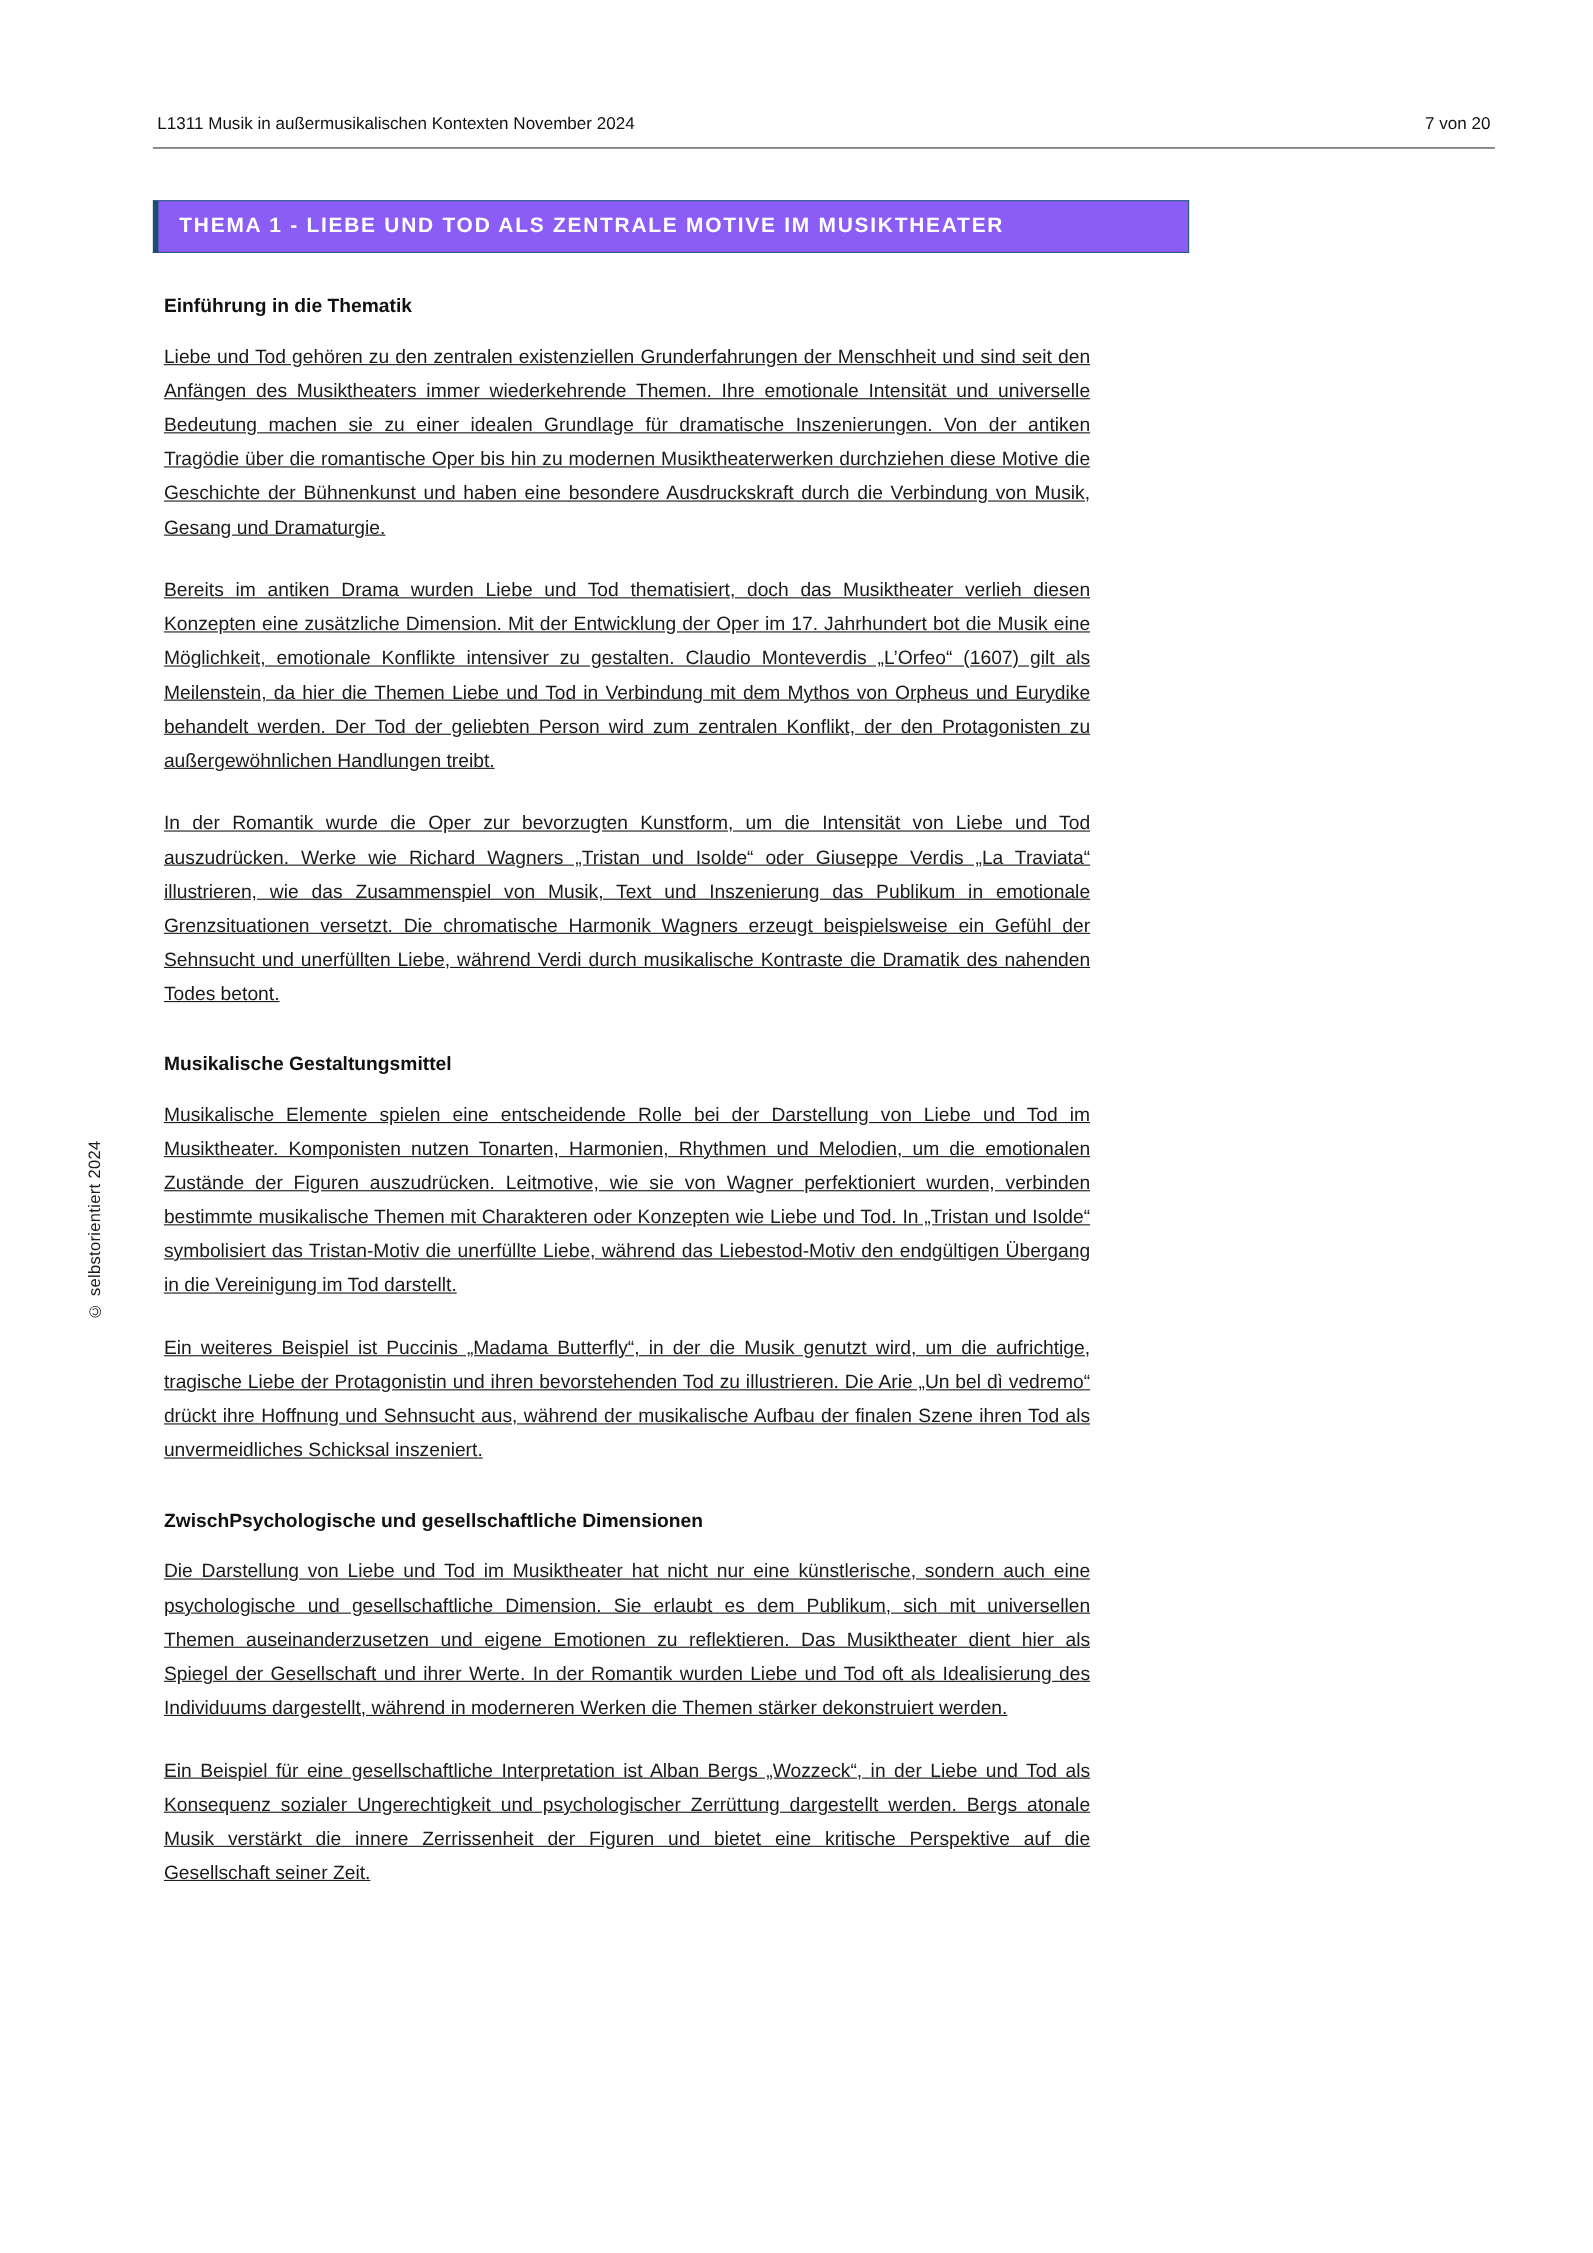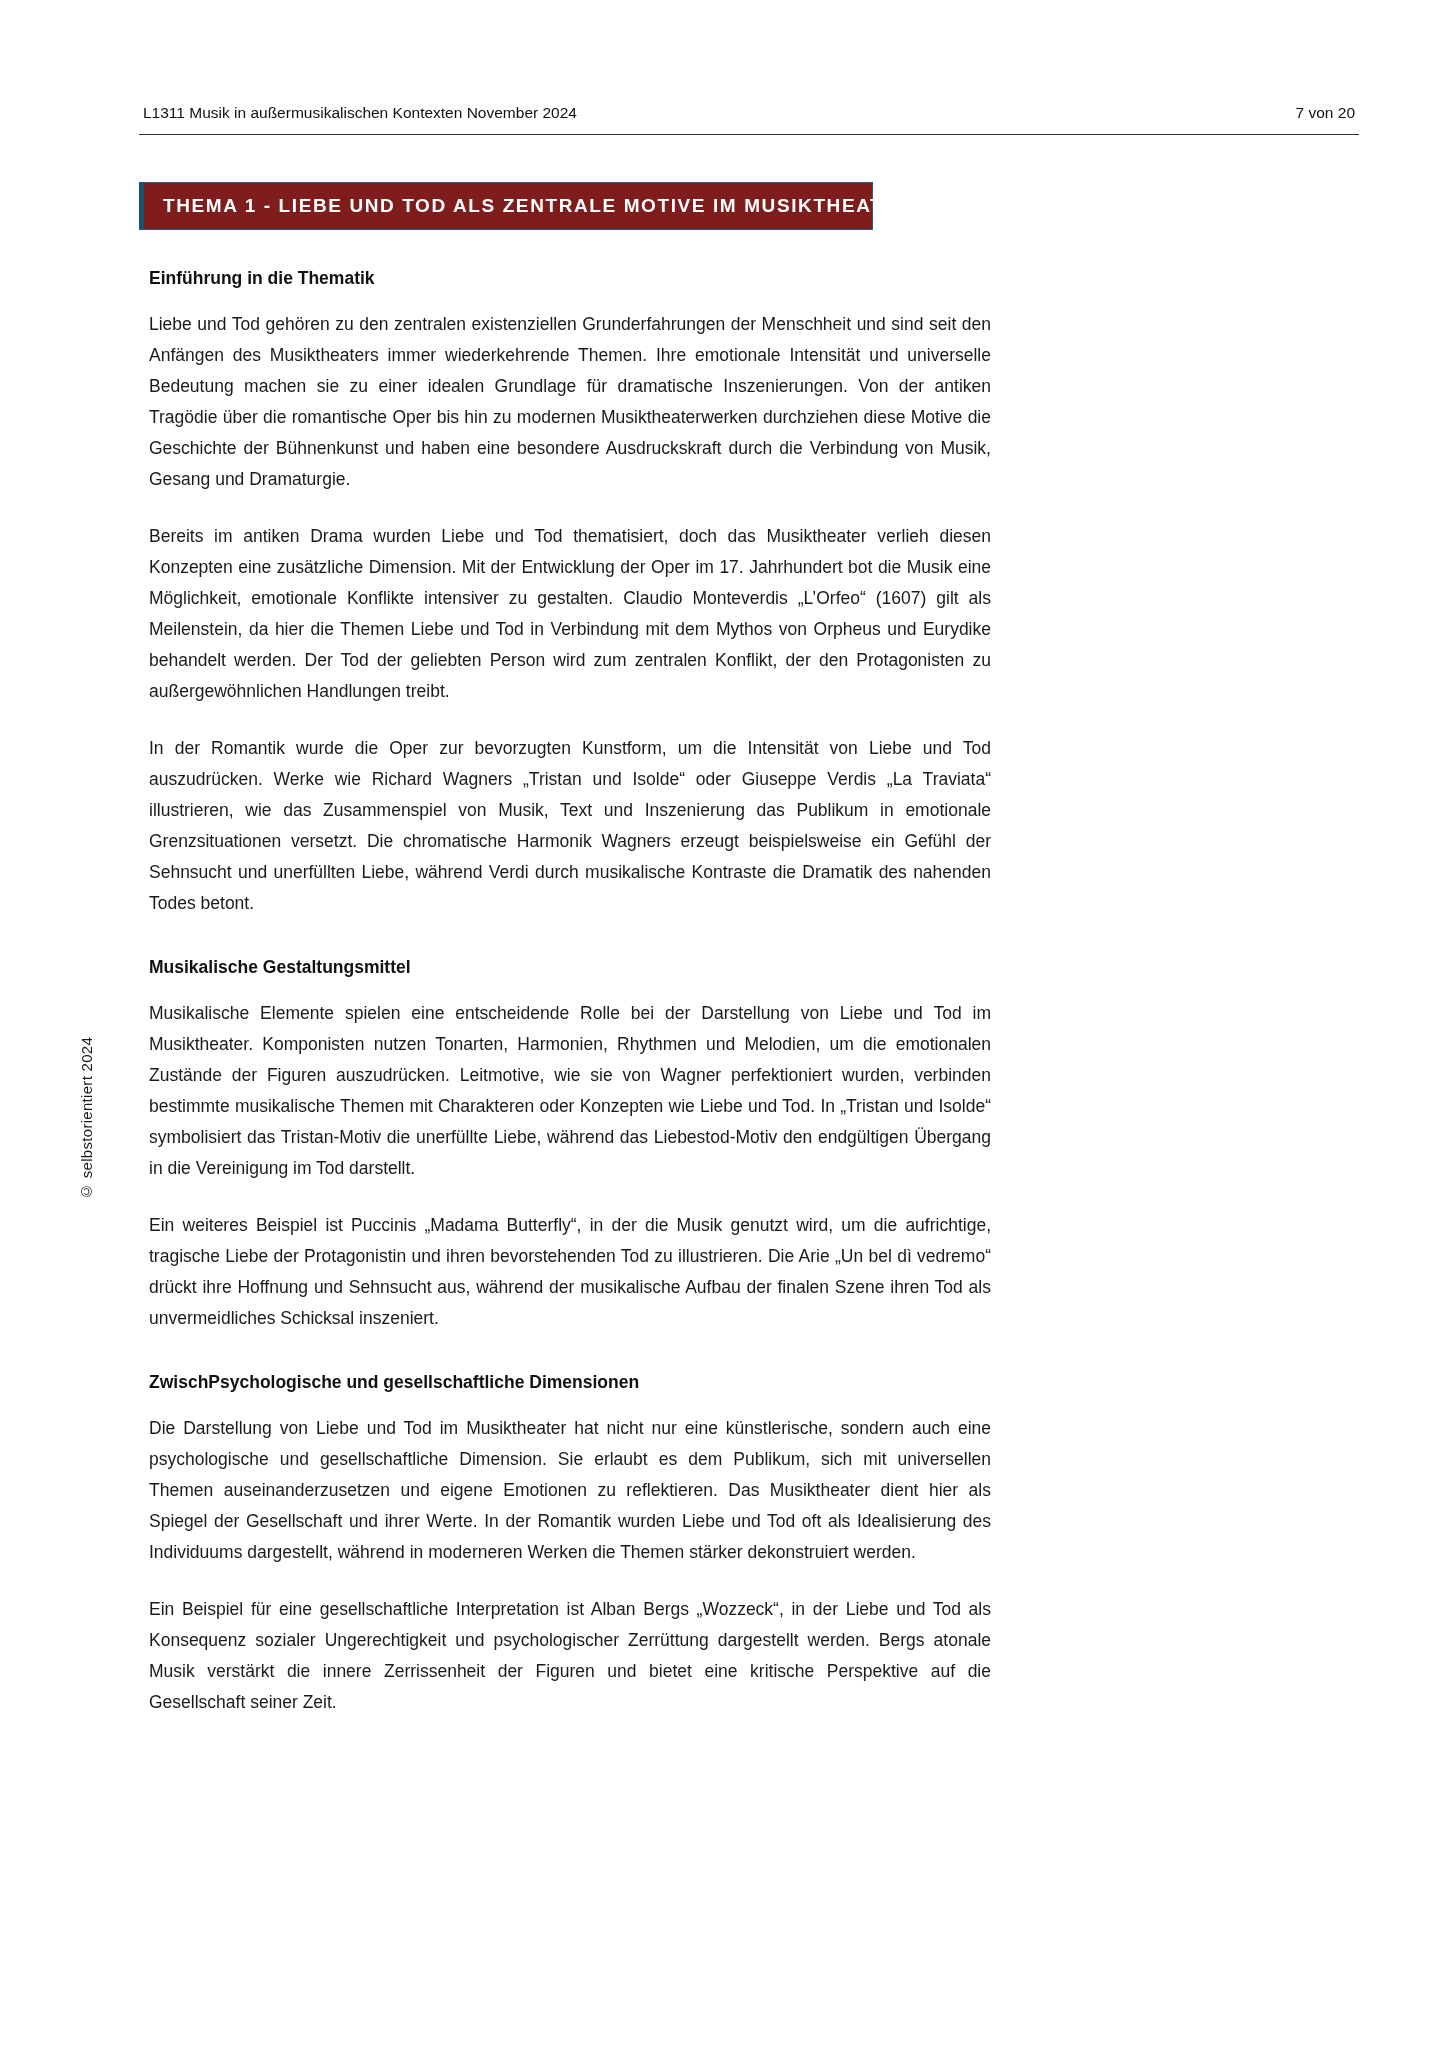--- a/index.html
+++ b/index.html
@@ -27,23 +27,23 @@
     position: absolute;
     top: 122px;
     left: 127px;
     right: 93px;
     border-top: 1.5px solid #2f2f2f;
   }
   .banner {
     position: absolute;
     top: 170px;
     left: 127px;
-    width: 734px;
+    width: 942px;
     height: 48px;
-    background: #7f1d1d;
+    background: #8b5cf6;
     border: 1px solid #255e80;
     border-left: 5px solid #1c4f6e;
     display: flex;
     align-items: center;
     padding-left: 15px;
   }
   .banner-title {
     color: #ffffff;
     font-weight: bold;
     font-size: 19px;
@@ -62,20 +62,21 @@
     margin-top: 38px;
     margin-bottom: 20px;
     color: #111;
   }
   .content p {
     font-size: 17.5px;
     line-height: 31px;
     text-align: justify;
     margin-bottom: 26px;
     color: #1a1a1a;
+    text-decoration: underline;
   }
   .watermark {
     position: absolute;
     left: 66px;
     top: 948px;
     height: 240px;
     writing-mode: vertical-rl;
     transform: rotate(180deg);
     font-size: 15px;
     letter-spacing: 0.3px;

